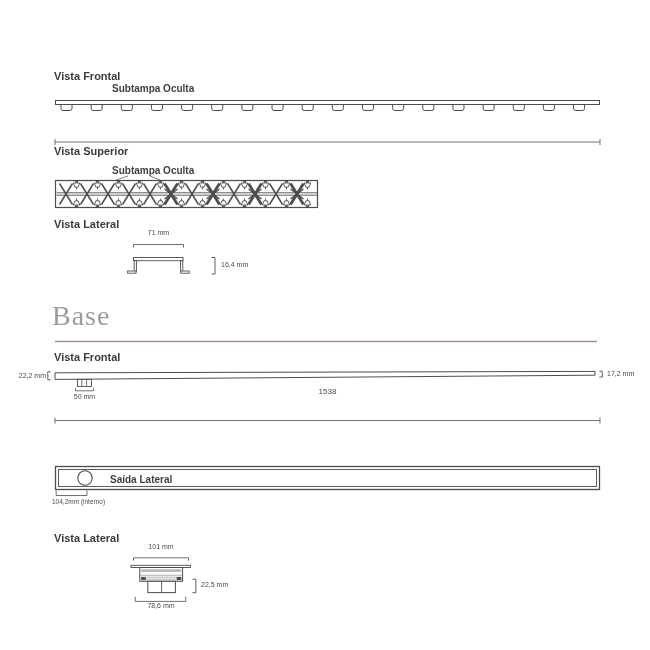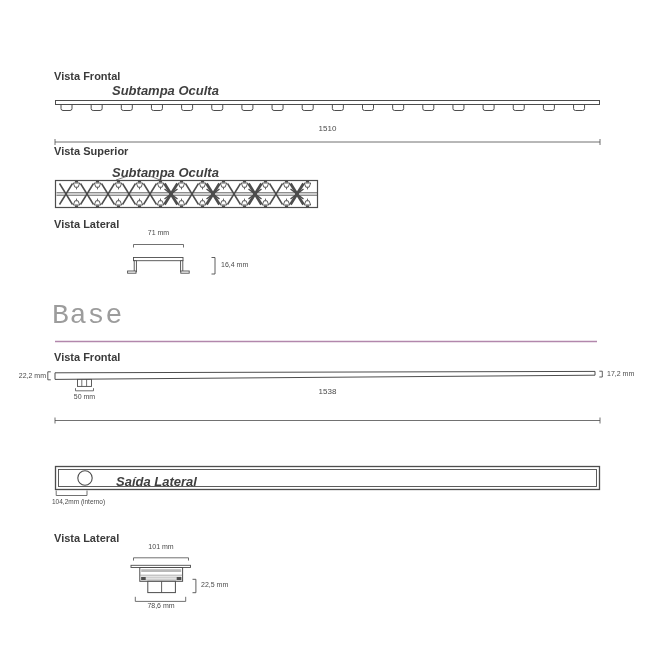--- a/index.html
+++ b/index.html
@@ -3,27 +3,27 @@
 <meta charset="utf-8">
 <style>
   html,body{margin:0;padding:0;background:#fff;}
   .canvas{
     position:relative;width:650px;height:650px;background:#ffffff;
     font-family:"Liberation Sans", sans-serif;overflow:hidden;margin-top:19px;
   }
   #drawing{position:absolute;left:0;top:0;}
   .lbl{position:absolute;color:#3b3b3b;white-space:nowrap;}
   .view-title{font-size:11px;font-weight:bold;color:#3b3b3b;}
-  .sub-label{font-size:13px;font-weight:bold;color:#3f3f3f;font-style:italic;}
+  .sub-label{font-size:10px;font-weight:bold;color:#3f3f3f;}
   .dim{font-size:7px;color:#4a4a4a;font-weight:normal;}
   .dim-big{font-size:8px;color:#4a4a4a;}
   .center{text-align:center;}
   .right{text-align:right;}
   .base-title{
-    font-family:Liberation Mono, monospace;font-size:28px;font-weight:normal;
+    font-family:Liberation Serif, serif;font-size:28px;font-weight:normal;
     color:#9c9c9c;letter-spacing:1px;
   }
   .view-subtitle{font-size:8px;font-weight:normal;color:#555;margin-left:4px;}
 </style>
 </head>
 <body>
 
 <div class="canvas">
 
   <svg id="drawing" width="650" height="650" viewBox="0 0 650 650">
@@ -213,38 +213,37 @@
         <rect x="176.7" y="558" width="4.5" height="3" fill="#4d4d4d" stroke="none" stroke-width="1"></rect>
         <rect x="147.8" y="562.3" width="27.6" height="11.3" fill="#ffffff" stroke="#4d4d4d" stroke-width="1"></rect>
         <line x1="161.6" y1="562.3" x2="161.6" y2="573.6" stroke="#4d4d4d" stroke-width="0.9"></line>
         <path d="M192.5,560.3 h3.4 v13.4 h-3.4" fill="none" stroke="#4d4d4d" stroke-width="0.9"></path>
         <path d="M135.3,577.8 v4.6 h50.4 v-4.6" fill="none" stroke="#4d4d4d" stroke-width="0.8"></path>
       </g>
     </svg>
 
   <div class="lbl view-title" style="left:54px;top:51px;">Vista Frontal</div>
   <div class="lbl sub-label" style="left:112px;top:64px;">Subtampa Oculta</div>
-  <div class="lbl dim-big center" style="left:55px;top:105px;width:545px;">1510</div>
 
   <div class="lbl view-title" style="left:54px;top:126px;">Vista Superior</div>
   <div class="lbl sub-label" style="left:112px;top:146px;">Subtampa Oculta</div>
 
   <div class="lbl view-title" style="left:54px;top:199px;">Vista Lateral</div>
   <div class="lbl dim center" style="left:133px;top:210px;width:51px;">71 mm</div>
   <div class="lbl dim" style="left:221px;top:242px;">16,4 mm</div>
 
   <div class="lbl base-title" style="left:52px;top:281px;">Base</div>
 
   <div class="lbl view-title" style="left:54px;top:332px;">Vista Frontal</div>
   <div class="lbl dim right" style="left:8px;top:353px;width:38px;">22,2 mm</div>
   <div class="lbl dim center" style="left:72px;top:374px;width:25px;">50 mm</div>
   <div class="lbl dim" style="left:607px;top:351px;">17,2 mm</div>
   <div class="lbl dim-big center" style="left:55px;top:368px;width:545px;">1538</div>
 
-  <div class="lbl sub-label" style="left:116px;top:455px;">Saída Lateral</div>
+  <div class="lbl sub-label" style="left:110px;top:455px;">Saída Lateral</div>
   <div class="lbl dim" style="left:52px;top:479px;font-size:6.5px;">104,2mm (interno)</div>
 
   <div class="lbl view-title" style="left:54px;top:513px;">Vista Lateral</div>
   <div class="lbl dim center" style="left:133px;top:524px;width:56px;">101 mm</div>
   <div class="lbl dim" style="left:201px;top:562px;">22,5 mm</div>
   <div class="lbl dim center" style="left:133px;top:583px;width:56px;">78,6 mm</div>
 
 </div>
 
 </body></html>

